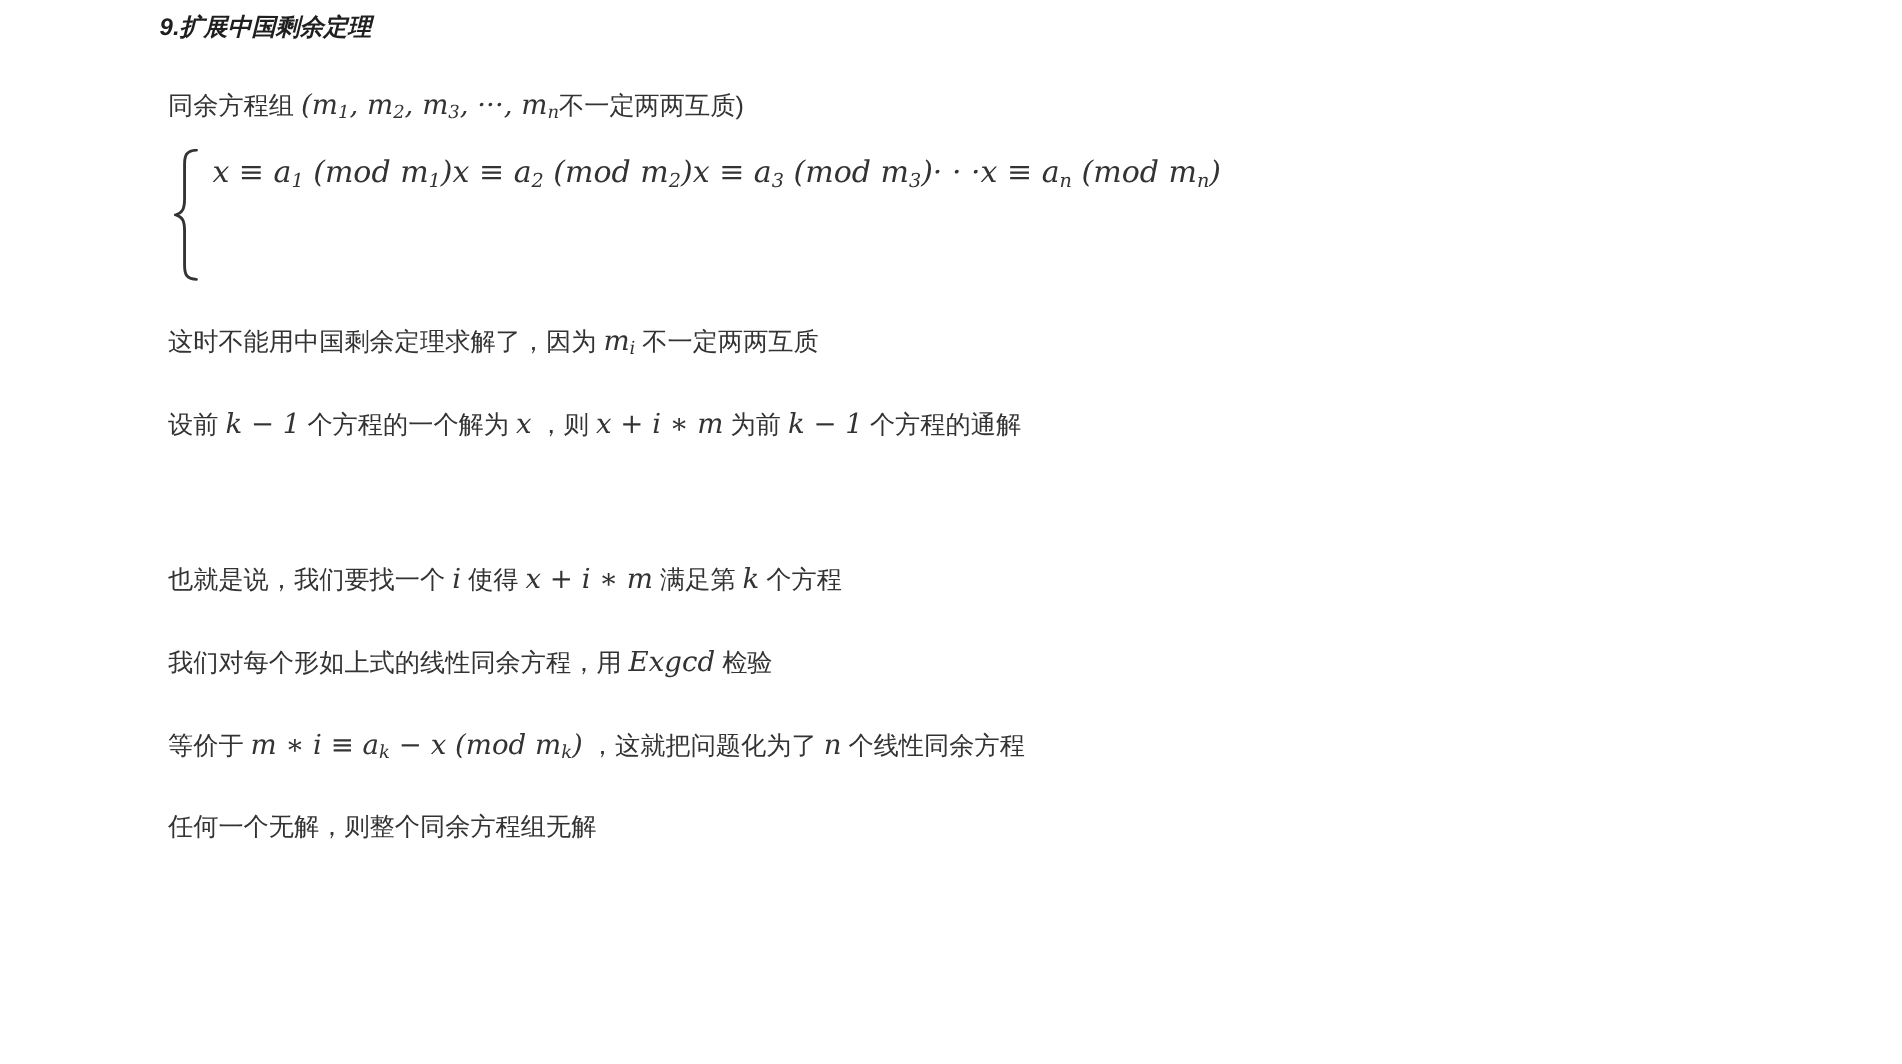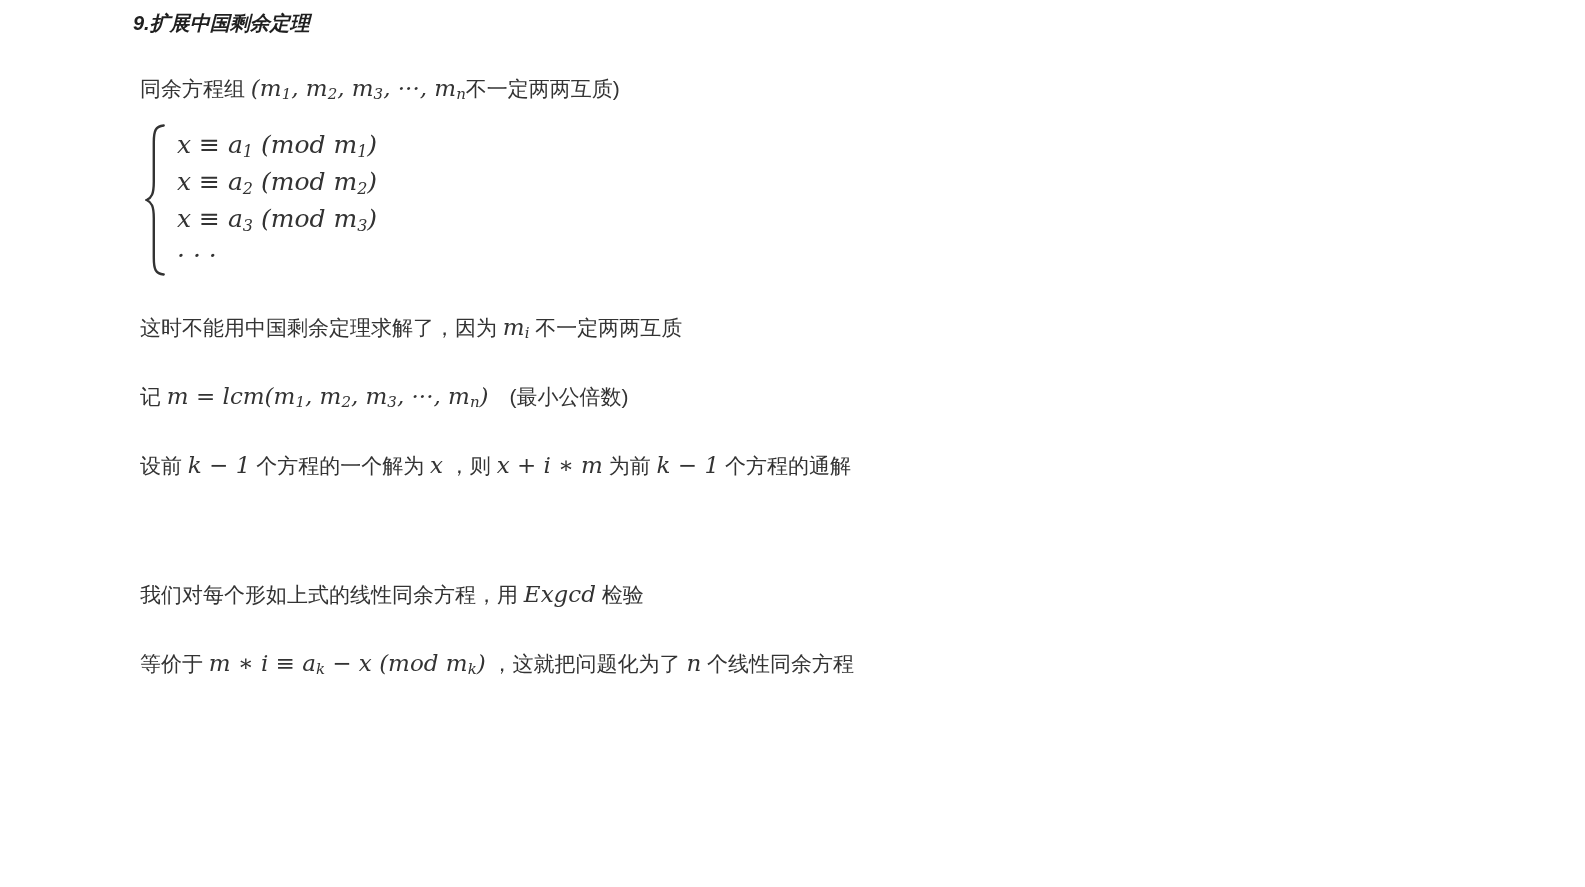--- a/index.html
+++ b/index.html
@@ -57,21 +57,21 @@
     display: flex;
     align-items: stretch;
   }
   .brace-wrap {
     width: 22px;
     margin-right: 10px;
     display: flex;
     align-items: stretch;
   }
   .brace-wrap svg { width: 100%; height: 100%; }
-  .equation-lines { display: flex; flex-direction: column; padding: 2px 0; }
+  .equation-lines { display: flex; padding: 2px 0; }
   .equation-line {
     font-size: 25px;
     line-height: 36px;
     white-space: nowrap;
   }
   .equation-line .seg-m { font-size: 25px; }
   .equation-line sub.seg-s { font-size: 16px; }
   .doc-spacer { height: 60px; }
 </style>
 </head>
@@ -85,21 +85,23 @@
       <span class="brace-wrap">
         <svg viewBox="0 0 20 100" preserveAspectRatio="none">
           <path d="M 17 1 C 9.5 1.5 8 4.5 8 12 L 8 38 C 8 46 6 48.6 1.5 50 C 6 51.4 8 54 8 62 L 8 88 C 8 95.5 9.5 98.5 17 99" fill="none" stroke="#333333" stroke-width="2.4" vector-effect="non-scaling-stroke" stroke-linecap="round"></path>
         </svg>
       </span>
       <div class="equation-lines">
         <div class="equation-line"><span class="seg-m">x ≡ a</span><sub class="seg-s">1</sub><span class="seg-m"> (mod m</span><sub class="seg-s">1</sub><span class="seg-m">)</span></div>
         <div class="equation-line"><span class="seg-m">x ≡ a</span><sub class="seg-s">2</sub><span class="seg-m"> (mod m</span><sub class="seg-s">2</sub><span class="seg-m">)</span></div>
         <div class="equation-line"><span class="seg-m">x ≡ a</span><sub class="seg-s">3</sub><span class="seg-m"> (mod m</span><sub class="seg-s">3</sub><span class="seg-m">)</span></div>
         <div class="equation-line"><span class="seg-m">· · ·</span></div>
+        <div class="equation-line"><span class="seg-m">x ≡ a</span><sub class="seg-s">n</sub><span class="seg-m"> (mod m</span><sub class="seg-s">n</sub><span class="seg-m">)</span></div>
       </div>
     </div>
     <p class="doc-paragraph"><span class="seg-t">这时不能用中国剩余定理求解了，因为 </span><span class="seg-m">m</span><sub class="seg-s">i</sub><span class="seg-t"> 不一定两两互质</span></p>
-    <p class="doc-paragraph"><span class="seg-t">记 </span><span class="seg-m">m = lcm(m</span><sub class="seg-s">1</sub><span class="seg-m">, m</span><sub class="seg-s">2</sub><span class="seg-m">, m</span><sub class="seg-s">3</sub><span class="seg-m">, ···, m</span><sub class="seg-s">n</sub><span class="seg-m">)</span><span class="seg-t"> (最小公倍数)</span></p>
     <p class="doc-paragraph"><span class="seg-t">设前 </span><span class="seg-m">k − 1</span><span class="seg-t"> 个方程的一个解为 </span><span class="seg-m">x</span><span class="seg-t"> ，则 </span><span class="seg-m">x + i ∗ m</span><span class="seg-t"> 为前 </span><span class="seg-m">k − 1</span><span class="seg-t"> 个方程的通解</span></p>
     <div class="doc-spacer"></div>
+    <p class="doc-paragraph"><span class="seg-t">也就是说，我们要找一个 </span><span class="seg-m">i</span><span class="seg-t"> 使得 </span><span class="seg-m">x + i ∗ m</span><span class="seg-t"> 满足第 </span><span class="seg-m">k</span><span class="seg-t"> 个方程</span></p>
     <p class="doc-paragraph"><span class="seg-t">我们对每个形如上式的线性同余方程，用 </span><span class="seg-m">Exgcd</span><span class="seg-t"> 检验</span></p>
     <p class="doc-paragraph"><span class="seg-t">等价于 </span><span class="seg-m">m ∗ i ≡ a</span><sub class="seg-s">k</sub><span class="seg-m"> − x (mod m</span><sub class="seg-s">k</sub><span class="seg-m">)</span><span class="seg-t"> ，这就把问题化为了 </span><span class="seg-m">n</span><span class="seg-t"> 个线性同余方程</span></p>
+    <p class="doc-paragraph"><span class="seg-t">任何一个无解，则整个同余方程组无解</span></p>
   </div>
 
 </body></html>

